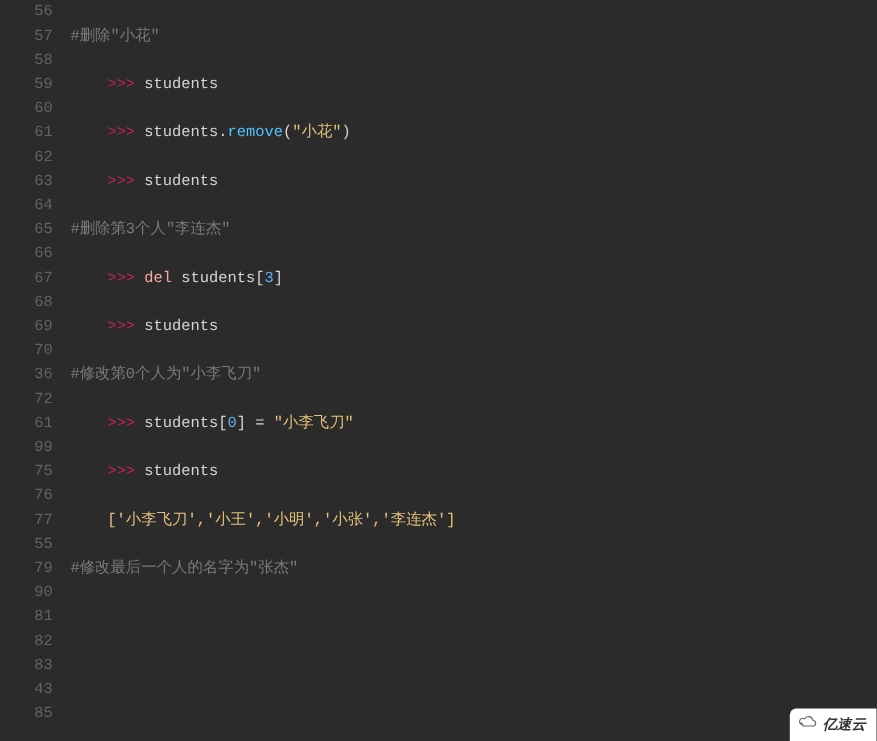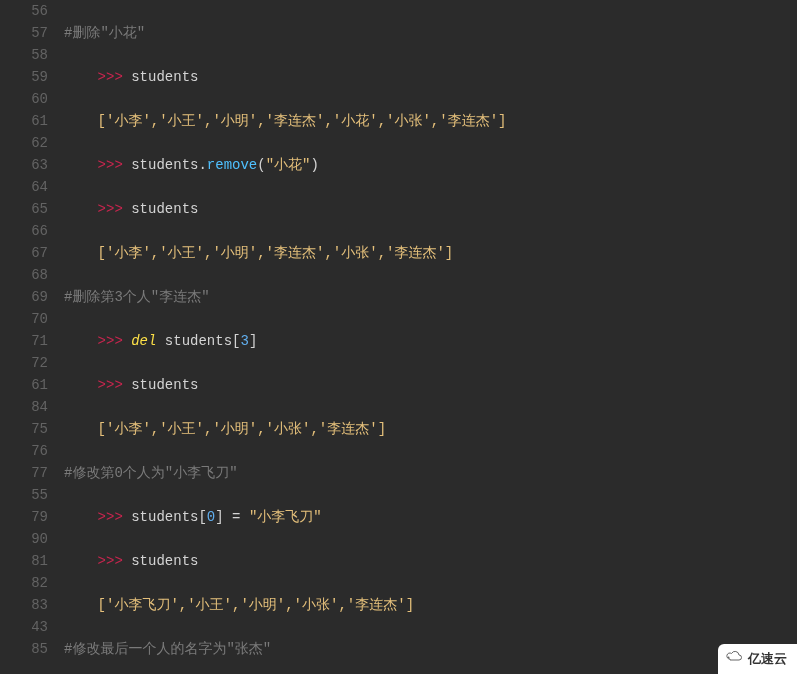--- a/index.html
+++ b/index.html
@@ -32,21 +32,21 @@
     flex: 1 1 auto;
     padding-left: 10px;
     white-space: pre;
     color: #d4d4d4;
   }
   .line { height: 22px; }
 
   
   .cmt    { color: #7a7a7a; }   
   .prompt { color: #c7254e; }   
-  .kw     { color: #fde047; font-style: italic; }   
+  .kw     { color: #fca5a5; }   
   .fn     { color: #4fc1ff; }   
   .str    { color: #e5c07b; }   
   .ident  { color: #d4d4d4; font-family: Liberation Mono, monospace; }   
   .num    { color: #61afef; }   
   .punc   { color: #d4d4d4; }   
 
   
   .badge {
     position: absolute;
     right: 0;
@@ -54,20 +54,21 @@
     background: #ffffff;
     color: #333;
     font-family: "Arial", sans-serif;
     font-size: 13px;
     font-weight: bold;
     padding: 4px 10px 4px 6px;
     border-top-left-radius: 6px;
     display: flex;
     align-items: center;
     gap: 4px;
+    font-style: italic;
   }
   .badge svg { width: 20px; height: 14px; }
 </style>
 </head>
 <body>
 
 <div class="editor">
   <div class="gutter">
     <div>56</div>
     <div>57</div>
@@ -77,48 +78,45 @@
     <div>61</div>
     <div>62</div>
     <div>63</div>
     <div>64</div>
     <div>65</div>
     <div>66</div>
     <div>67</div>
     <div>68</div>
     <div>69</div>
     <div>70</div>
-    <div>71</div>
+    <div>36</div>
     <div>72</div>
     <div>61</div>
-    <div>84</div>
+    <div>99</div>
     <div>75</div>
     <div>76</div>
     <div>77</div>
     <div>55</div>
     <div>79</div>
     <div>90</div>
     <div>81</div>
     <div>82</div>
     <div>83</div>
     <div>43</div>
     <div>85</div>
   </div>
 
   <div class="code">
 <div class="line"><span class="cmt">#删除"小花"</span></div>
 <div class="line">    <span class="prompt">&gt;&gt;&gt; </span><span class="ident">students</span></div>
-<div class="line">    <span class="str">['小李','小王','小明','李连杰','小花','小张','李连杰']</span></div>
 <div class="line">    <span class="prompt">&gt;&gt;&gt; </span><span class="ident">students</span><span class="punc">.</span><span class="fn">remove</span><span class="punc">(</span><span class="str">"小花"</span><span class="punc">)</span></div>
 <div class="line">    <span class="prompt">&gt;&gt;&gt; </span><span class="ident">students</span></div>
-<div class="line">    <span class="str">['小李','小王','小明','李连杰','小张','李连杰']</span></div>
 <div class="line"><span class="cmt">#删除第3个人"李连杰"</span></div>
 <div class="line">    <span class="prompt">&gt;&gt;&gt; </span><span class="kw">del</span><span> </span><span class="ident">students</span><span class="punc">[</span><span class="num">3</span><span class="punc">]</span></div>
 <div class="line">    <span class="prompt">&gt;&gt;&gt; </span><span class="ident">students</span></div>
-<div class="line">    <span class="str">['小李','小王','小明','小张','李连杰']</span></div>
 <div class="line"><span class="cmt">#修改第0个人为"小李飞刀"</span></div>
 <div class="line">    <span class="prompt">&gt;&gt;&gt; </span><span class="ident">students</span><span class="punc">[</span><span class="num">0</span><span class="punc">]</span><span class="punc"> = </span><span class="str">"小李飞刀"</span></div>
 <div class="line">    <span class="prompt">&gt;&gt;&gt; </span><span class="ident">students</span></div>
 <div class="line">    <span class="str">['小李飞刀','小王','小明','小张','李连杰']</span></div>
 <div class="line"><span class="cmt">#修改最后一个人的名字为"张杰"</span></div>
 
 
 
 
 

